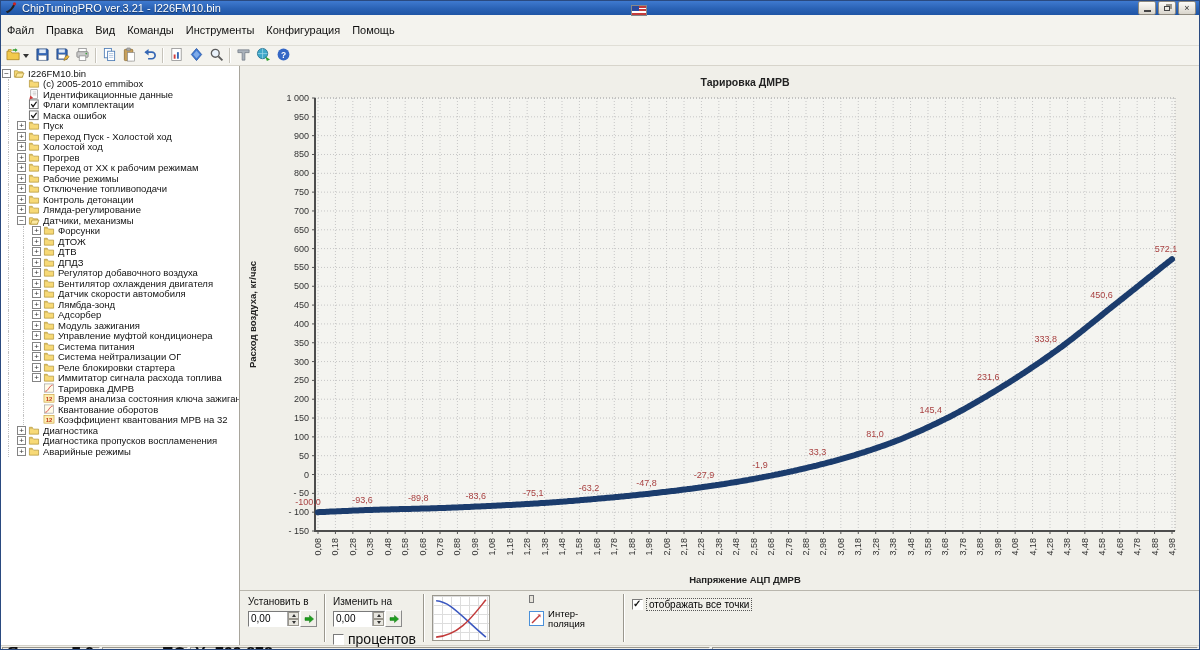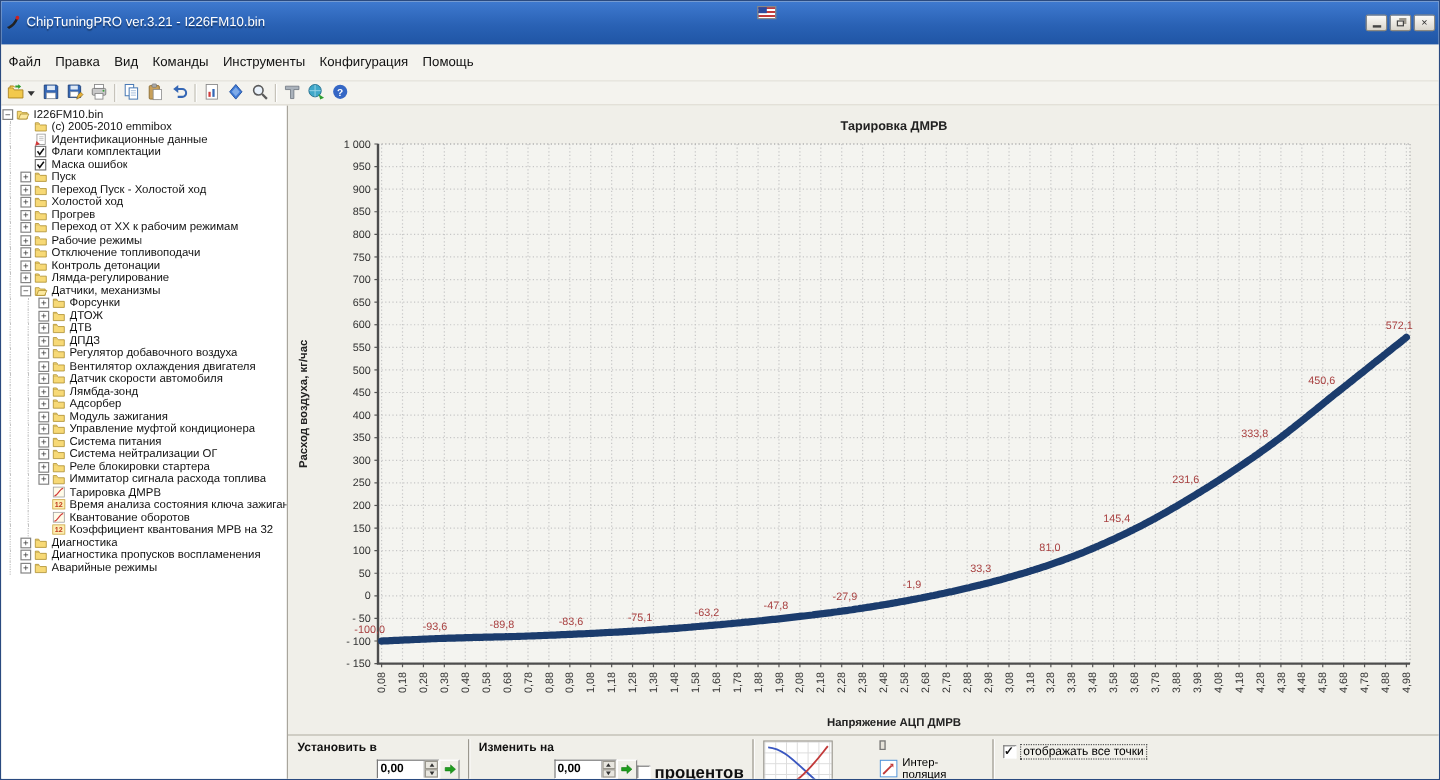--- a/index.html
+++ b/index.html
@@ -1,20 +1,20 @@
 <!DOCTYPE html>
 <html><head>
 <meta charset="utf-8">
 <style>
   html,body{margin:0;padding:0;background:#444;}
   *{box-sizing:border-box;}
   .window{width:1200px;height:650px;position:relative;background:#f0efe9;
     font-family:"Liberation Sans", sans-serif;overflow:hidden;border:1px solid #2a4a80;}
   
-  .titlebar{height:36px;background:linear-gradient(#3f7ad0,#2a62b5 55%,#1f55a5);
+  .titlebar{height:14px;background:linear-gradient(#3f7ad0,#2a62b5 55%,#1f55a5);
     display:flex;align-items:center;color:#fff;font-size:11px;position:relative;}
   .app-icon{width:14px;height:14px;margin:0 4px 0 3px;flex:0 0 auto;}
   .title-text{text-shadow:0 1px 1px rgba(0,0,0,.45);white-space:nowrap;}
   .flag{position:absolute;left:630px;top:4px;width:16px;height:11px;
     background:repeating-linear-gradient(180deg,#c23b3b 0 1.7px,#fff 1.7px 3.4px);border:1px solid #888;}
   .flag::after{content:'';position:absolute;left:0;top:0;width:7px;height:5px;background:#2a4a9e;}
   .winbtns{margin-left:auto;display:flex;gap:2px;padding-right:3px;}
   .winbtn{width:18px;height:14px;background:linear-gradient(#fcfbf8,#d9d5cc);
     border:1px solid #8e8a80;border-radius:2px;position:relative;font-size:9px;
     color:#333;display:flex;align-items:center;justify-content:center;padding:0;line-height:1;}
@@ -39,21 +39,21 @@
   .expander-gap{width:12px;flex:0 0 auto;}
   .tree-icon{width:12px;height:11px;flex:0 0 auto;margin-right:3px;}
   .tree-icon svg{width:12px;height:11px;display:block;}
   .tree-label{overflow:hidden;}
   
   .right{flex:1;display:flex;flex-direction:column;background:#f0efe9;}
   #chart-svg{display:block;background:#f0efe9;}
   
   .bottom-panel{height:55px;border-top:1px solid #b9b6ad;background:#f0efe9;
     display:flex;align-items:stretch;padding:3px 6px 3px 8px;position:relative;}
-  .bp-group{display:flex;flex-direction:row;font-size:10px;color:#111;padding-top:2px;font-weight:bold;}
+  .bp-group{display:flex;flex-direction:column;font-size:10px;color:#111;padding-top:2px;}
   .bp-label{margin-bottom:3px;}
   .bp-row{display:flex;align-items:center;gap:0;}
   .spin-input{display:flex;width:52px;height:16px;border:1px solid;border-color:#7a7a7a #fff #fff #7a7a7a;background:#fff;}
   .spin-value{flex:1;font-size:10px;padding:1px 2px;color:#000;}
   .spin-btns{width:12px;display:flex;flex-direction:column;border-left:1px solid #aaa;}
   .spin-up,.spin-down{flex:1;background:#e8e6df;border:1px solid #9a978e;display:flex;align-items:center;justify-content:center;padding:0;}
   .tri-up{width:0;height:0;border-left:2.5px solid transparent;border-right:2.5px solid transparent;border-bottom:3.5px solid #333;}
   .tri-down{width:0;height:0;border-left:2.5px solid transparent;border-right:2.5px solid transparent;border-top:3.5px solid #333;}
   .go-btn{width:17px;height:17px;background:#f0efe9;border:1px solid;border-color:#fff #8a8a8a #8a8a8a #fff;display:flex;align-items:center;justify-content:center;padding:0;}
   .go-btn svg{width:12px;height:12px;}

